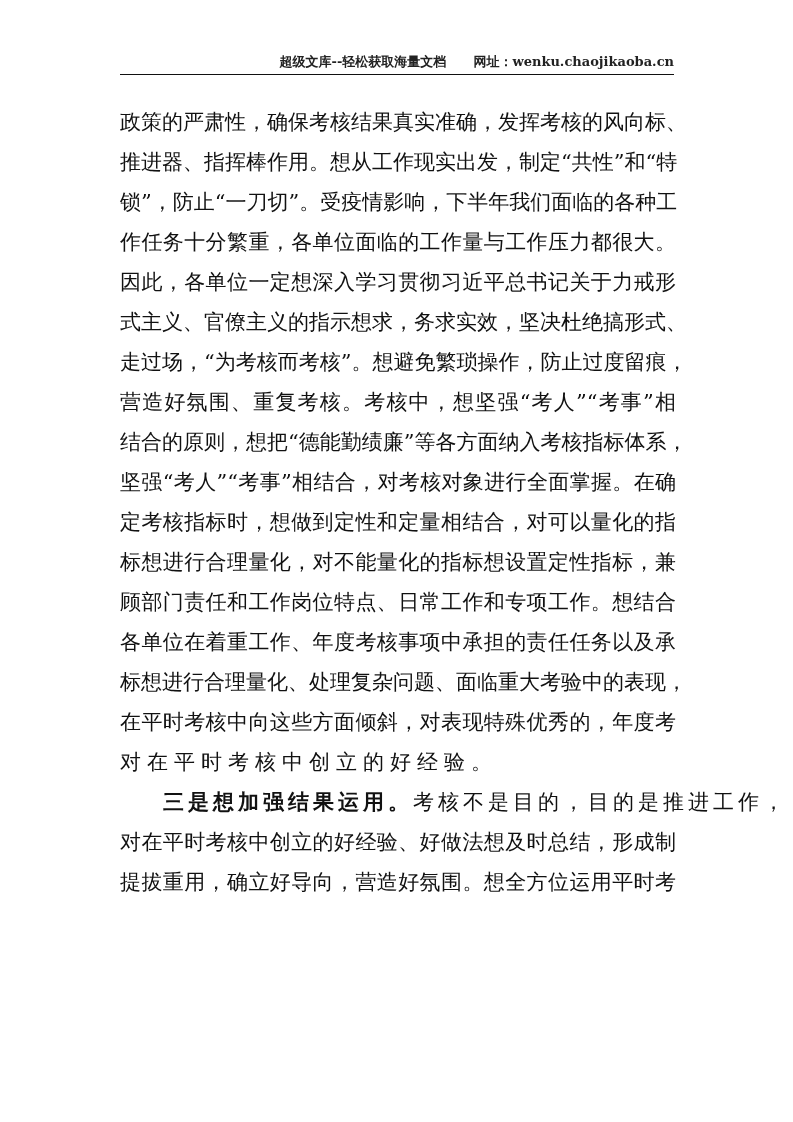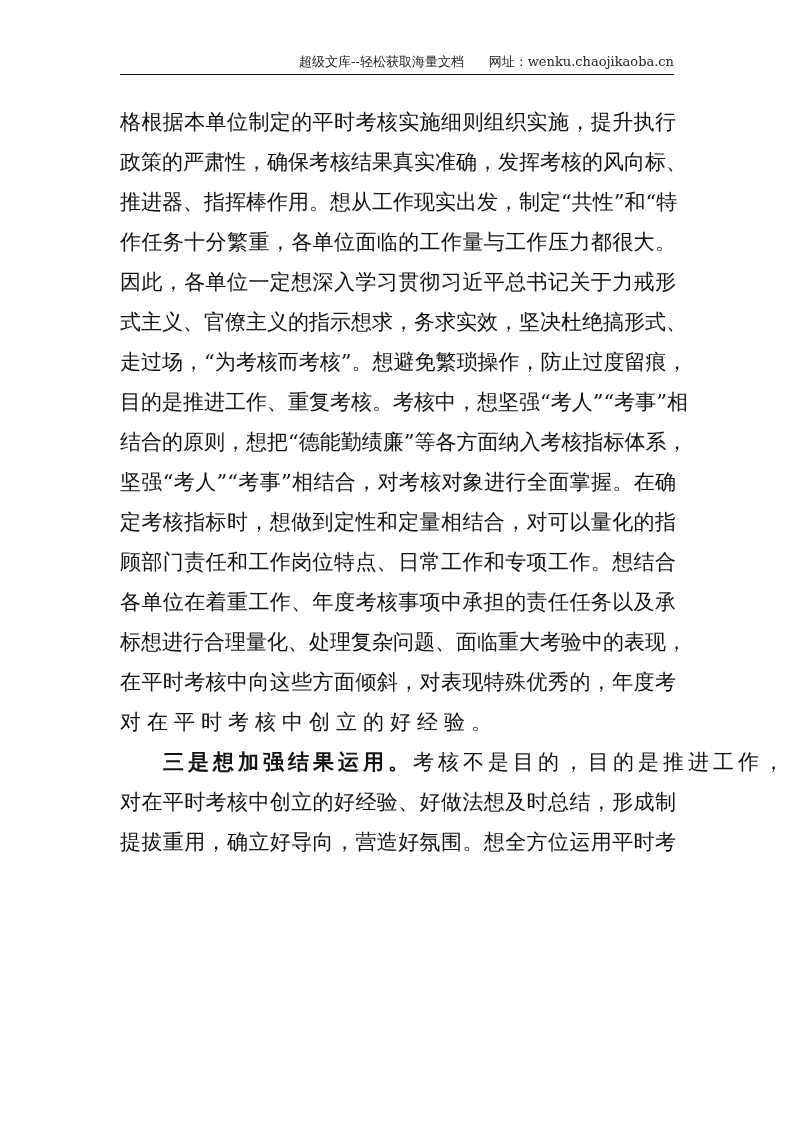--- a/index.html
+++ b/index.html
@@ -1,44 +1,45 @@
 <!DOCTYPE html>
 <html><head>
 <meta charset="utf-8">
 <style>
   html, body { margin: 0; padding: 0; background: #ffffff; }
   body { width: 793px; height: 1122px; position: relative; overflow: hidden; font-family: "DejaVu Serif", "Liberation Serif", serif; color: #111; }
   .header { position: absolute; left: 120px; top: 52px; width: 554px; height: 22px; border-bottom: 1.5px solid #111; font-size: 13px; text-align: right; line-height: 20px; color: #222; }
-  .header span { white-space: pre; }
+  .header span { white-space: pre; font-weight: bold; }
   .body-text { position: absolute; left: 120px; top: 104px; width: 556px; }
   .line { height: 40px; line-height: 36px; font-size: 21px; white-space: nowrap; letter-spacing: 6px; color: #111; }
   .line.justify { text-align: justify; text-align-last: justify; letter-spacing: 0; }
   .indent { padding-left: 43px; }
   .bold { font-family: "DejaVu Sans", "Liberation Sans", sans-serif; font-weight: bold; }
 </style>
 </head>
 <body>
 
 <div class="header">
   <span>超级文库--轻松获取海量文档</span><span>      </span><span>网址：</span><span>wenku.chaojikaoba.cn</span>
 </div>
 
 <div class="body-text">
   <div>
-    <div class="line justify">格根据本单位制定的平时考核实施细则组织实施，提升执行</div>
     <div class="line justify">政策的严肃性，确保考核结果真实准确，发挥考核的风向标、</div>
     <div class="line justify">推进器、指挥棒作用。想从工作现实出发，制定“共性”和“特</div>
+    <div class="line justify">锁”，防止“一刀切”。受疫情影响，下半年我们面临的各种工</div>
     <div class="line justify">作任务十分繁重，各单位面临的工作量与工作压力都很大。</div>
     <div class="line justify">因此，各单位一定想深入学习贯彻习近平总书记关于力戒形</div>
     <div class="line justify">式主义、官僚主义的指示想求，务求实效，坚决杜绝搞形式、</div>
     <div class="line justify">走过场，“为考核而考核”。想避免繁琐操作，防止过度留痕，</div>
-    <div class="line justify">目的是推进工作、重复考核。考核中，想坚强“考人”“考事”相</div>
+    <div class="line justify">营造好氛围、重复考核。考核中，想坚强“考人”“考事”相</div>
     <div class="line justify">结合的原则，想把“德能勤绩廉”等各方面纳入考核指标体系，</div>
     <div class="line justify">坚强“考人”“考事”相结合，对考核对象进行全面掌握。在确</div>
     <div class="line justify">定考核指标时，想做到定性和定量相结合，对可以量化的指</div>
+    <div class="line justify">标想进行合理量化，对不能量化的指标想设置定性指标，兼</div>
     <div class="line justify">顾部门责任和工作岗位特点、日常工作和专项工作。想结合</div>
     <div class="line justify">各单位在着重工作、年度考核事项中承担的责任任务以及承</div>
     <div class="line justify">标想进行合理量化、处理复杂问题、面临重大考验中的表现，</div>
     <div class="line justify">在平时考核中向这些方面倾斜，对表现特殊优秀的，年度考</div>
     <div class="line">对在平时考核中创立的好经验。</div>
   </div>
 
   <div>
     <div class="line indent" style="letter-spacing:4px;">
       <span class="bold">三是想加强结果运用。</span><span>考核不是目的，目的是推进工作，</span>

